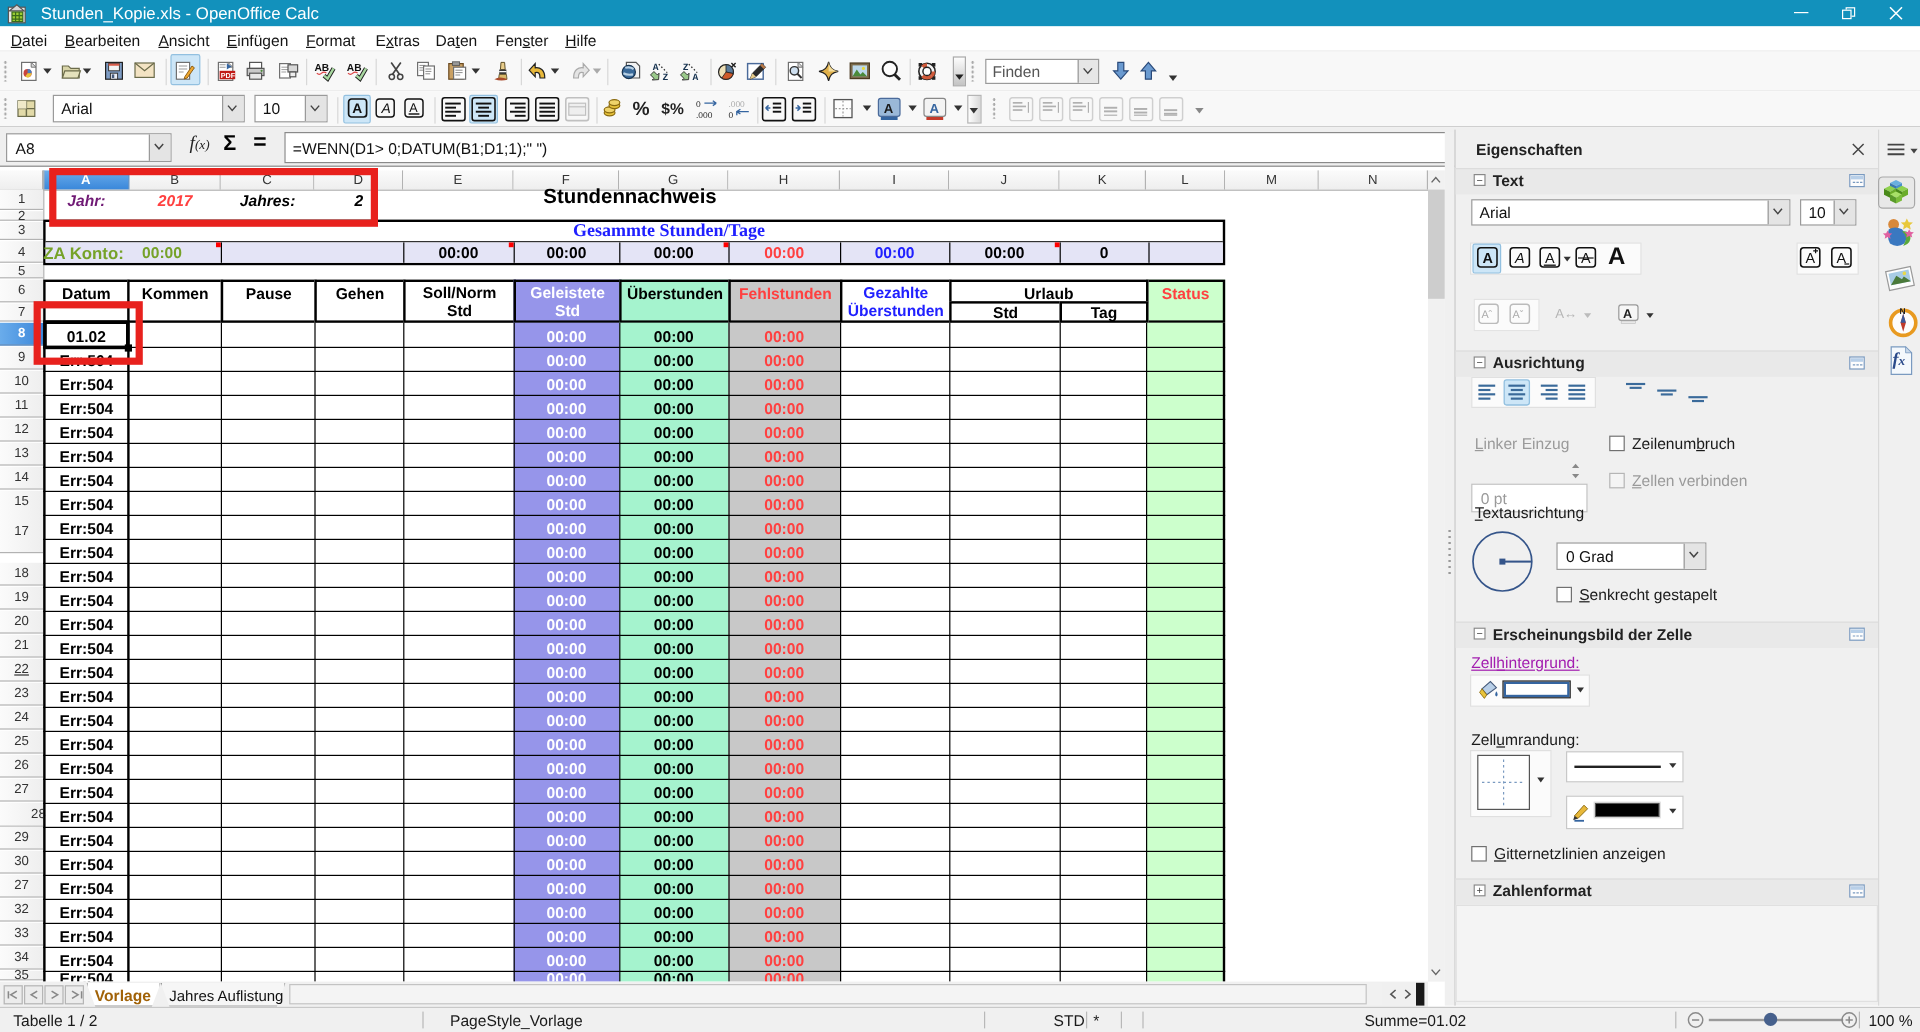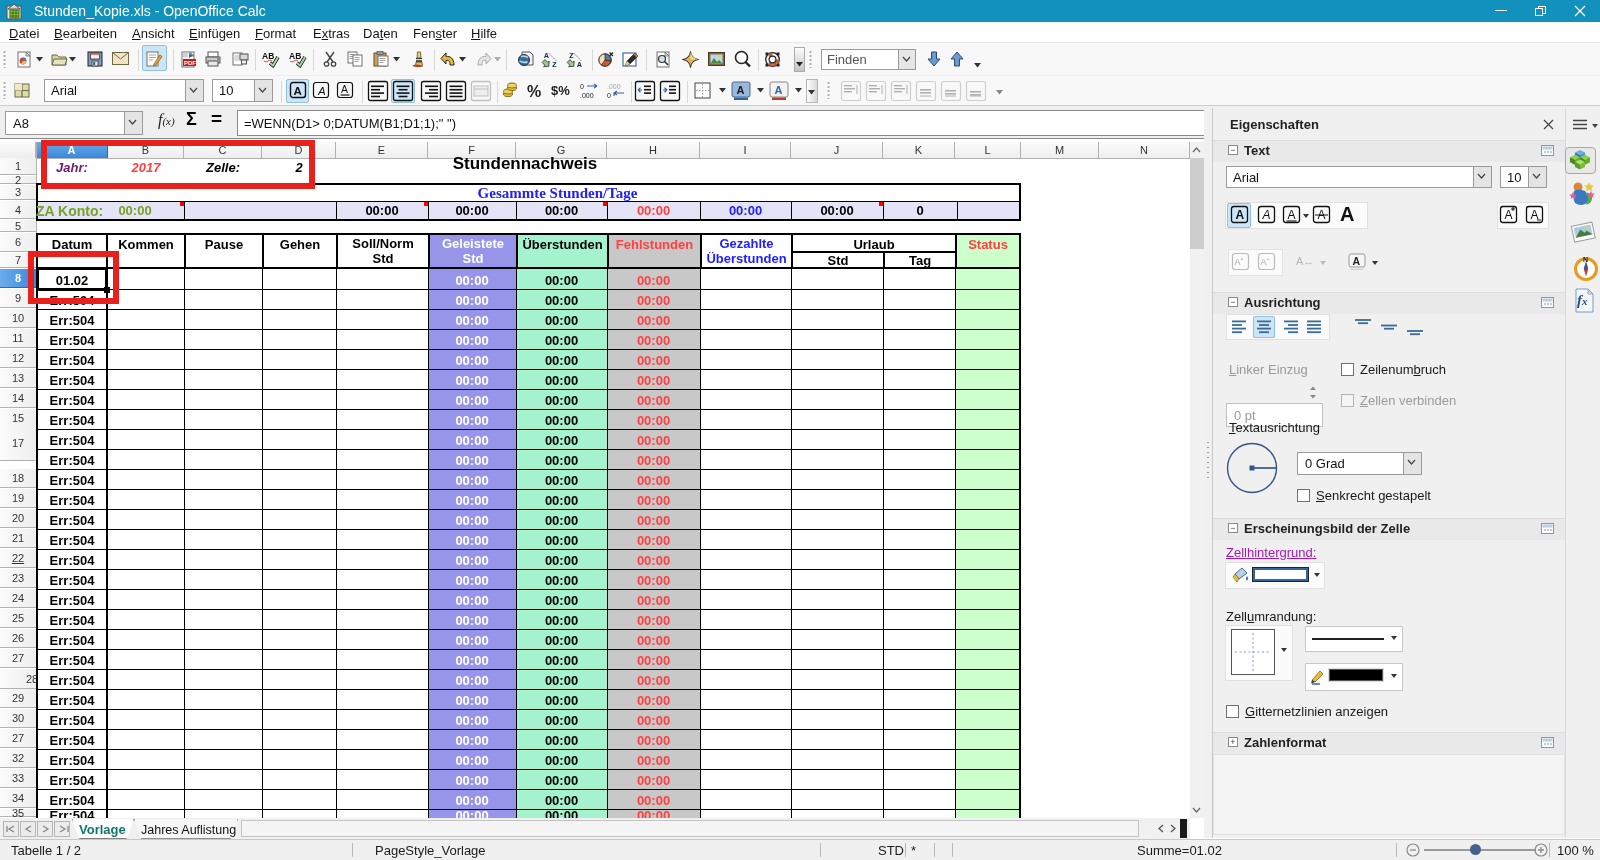--- a/index.html
+++ b/index.html
@@ -469,21 +469,21 @@
 <div class="rowh" style="top:689px;height:19px;">29</div>
 <div class="rowh" style="top:709px;height:19px;">30</div>
 <div class="rowh" style="top:729px;height:19px;">27</div>
 <div class="rowh" style="top:749px;height:19px;">32</div>
 <div class="rowh" style="top:769px;height:19px;">33</div>
 <div class="rowh" style="top:789px;height:19px;">34</div>
 <div class="rowh" style="top:809px;height:8px;">35</div>
 <div class="ab" style="left:36px;top:142px;width:1px;height:676px;background:#b2b2b2;"></div>
 <div class="cell" style="left:40px;top:158px;width:64px;height:18px;color:#701a75;font-style:italic;">Jahr:</div>
 <div class="cell" style="left:108px;top:158px;width:76px;height:18px;color:#ff4040;font-style:italic;">2017</div>
-<div class="cell" style="left:184px;top:158px;width:78px;height:18px;font-style:italic;">Zelle:</div>
+<div class="cell" style="left:184px;top:158px;width:78px;height:18px;font-style:italic;">Jahres:</div>
 <div class="cell" style="left:262px;top:158px;width:74px;height:18px;font-style:italic;">2</div>
 <div class="cell" style="left:430px;top:155px;width:190px;height:18px;font-size:17px;">Stundennachweis</div>
 <div class="ab" style="left:36px;top:183px;width:985px;height:38px;border:2px solid #000;background:#fff;"></div>
 <div class="ab" style="left:38px;top:201px;width:981px;height:1px;background:#000;"></div>
 <div class="ab" style="left:38px;top:202px;width:981px;height:17px;background:#e4e4f6;"></div>
 <div class="cell" style="left:405px;top:185px;width:305px;height:16px;color:#2020ff;font-family:'Liberation Serif',serif;font-size:15px;">Gesammte Stunden/Tage</div>
 <div class="ab" style="left:184px;top:202px;width:1px;height:17px;background:#000;"></div>
 <div class="ab" style="left:336px;top:202px;width:1px;height:17px;background:#000;"></div>
 <div class="ab" style="left:428px;top:202px;width:1px;height:17px;background:#000;"></div>
 <div class="ab" style="left:516px;top:202px;width:1px;height:17px;background:#000;"></div>
@@ -699,21 +699,21 @@
 <svg class="ab" style="left:24px;top:825px;" width="12" height="8" viewBox="0 0 12 8">
     <path d="M7 1 L2 4 L7 7" stroke="#888" stroke-width="1.3" fill="none"></path>
   </svg>
 <svg class="ab" style="left:41px;top:825px;" width="12" height="8" viewBox="0 0 12 8">
     <path d="M2 1 L7 4 L2 7" stroke="#888" stroke-width="1.3" fill="none"></path>
   </svg>
 <svg class="ab" style="left:58px;top:825px;" width="12" height="8" viewBox="0 0 12 8">
     <path d="M10 1 v6 M2 1 L7 4 L2 7" stroke="#888" stroke-width="1.3" fill="none"></path>
   </svg>
 <div class="ab" style="left:72px;top:819px;width:62px;height:20px;background:#fff;border:1px solid #808080;border-top:none;clip-path:polygon(0 0,100% 0,88% 100%,12% 100%);"></div>
-<div class="ab" style="left:79px;top:822px;font-size:13px;font-weight:bold;color:#0f766e;">Vorlage</div>
+<div class="ab" style="left:79px;top:822px;font-size:13px;font-weight:bold;color:#a16207;">Vorlage</div>
 <div class="ab" style="left:134px;top:819px;width:104px;height:20px;background:#f6f6f6;border:1px solid #909090;border-top:none;clip-path:polygon(0 0,100% 0,93% 100%,7% 100%);"></div>
 <div class="ab" style="left:141px;top:823px;font-size:12.5px;color:#111;">Jahres Auflistung</div>
 <div class="ab" style="left:240px;top:819px;width:912px;height:19px;background:#f1f1f1;"></div>
 <div class="ab" style="left:241px;top:820px;width:898px;height:17px;background:#f4f4f4;border:1px solid #c3c3c3;"></div>
 <svg class="ab" style="left:1157px;top:824px;" width="8" height="9" viewBox="0 0 8 9">
     <path d="M6 1 L2 4.5 L6 8" stroke="#555" stroke-width="1.3" fill="none"></path>
   </svg>
 <svg class="ab" style="left:1169px;top:824px;" width="8" height="9" viewBox="0 0 8 9">
     <path d="M2 1 L6 4.5 L2 8" stroke="#555" stroke-width="1.3" fill="none"></path>
   </svg>

